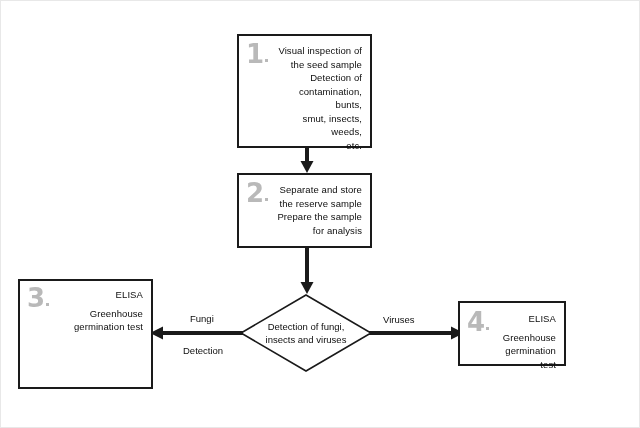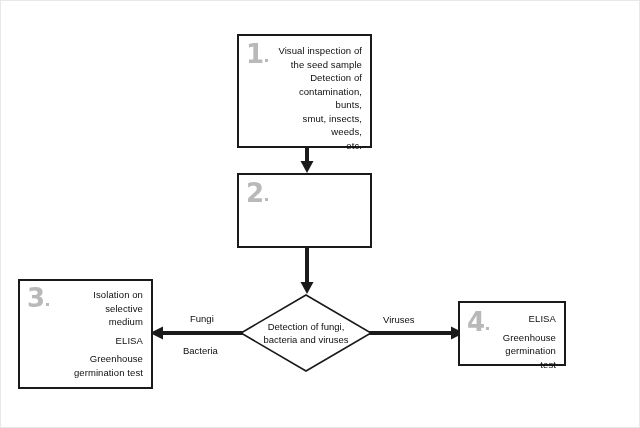--- a/index.html
+++ b/index.html
@@ -143,49 +143,53 @@
   </div>
 
   <div class="conn" style="left:368px; top:325px;">
     <svg width="96" height="14" viewBox="0 0 96 14">
       <line x1="0" y1="7" x2="82" y2="7" stroke="#1a1a1a" stroke-width="4"></line>
       <polygon points="95,7 82,0.5 82,13.5" fill="#1a1a1a"></polygon>
     </svg>
   </div>
 
   <div class="edge-label" style="left:189px; top:312px;">Fungi</div>
-  <div class="edge-label" style="left:182px; top:344px;">Bacteria</div>
+  <div class="edge-label" style="left:182px; top:344px;">Detection</div>
   <div class="edge-label" style="left:382px; top:313px;">Viruses</div>
 
   <div class="node-box" style="left:236px; top:33px; width:135px; height:114px;">
     <div class="node-inner">
       <div class="node-num"><span>1</span><span class="dot"></span></div>
       <div class="node-lines">
         <p>Visual inspection of
 the seed sample</p>
         <p>Detection of
 contamination, bunts,
 smut, insects, weeds,
 etc.</p>
       </div>
     </div>
   </div>
 
   <div class="node-box" style="left:236px; top:172px; width:135px; height:75px;">
     <div class="node-inner">
       <div class="node-num"><span>2</span><span class="dot"></span></div>
+      <div class="node-lines">
+        <p>Separate and store
+the reserve sample</p>
+        <p>Prepare the sample
+for analysis</p>
+      </div>
     </div>
   </div>
 
   <div class="node-box" style="left:17px; top:278px; width:135px; height:110px;">
     <div class="node-inner" style="padding-top:6px;">
       <div class="node-num"><span>3</span><span class="dot"></span></div>
       <div class="node-lines">
-        <p class="tight">Isolation on selective
-medium</p>
         <p class="tight">ELISA</p>
         <p class="tight">Greenhouse
 germination test</p>
       </div>
     </div>
   </div>
 
   <div class="node-box" style="left:457px; top:300px; width:108px; height:65px;">
     <div class="node-inner" style="padding-top:8px;">
       <div class="node-num"><span>4</span><span class="dot"></span></div>
@@ -196,17 +200,17 @@
       </div>
     </div>
   </div>
 
   <div class="diamond-wrap" style="left:239px; top:293px; width:132px; height:78px;">
     <svg width="132" height="78" viewBox="0 0 132 78">
       <polygon points="66,1 131,39 66,77 1,39" fill="#ffffff" stroke="#1a1a1a" stroke-width="1.6"></polygon>
     </svg>
     <div class="diamond-label">
       <span>Detection of fungi,</span>
-      <span>bacteria and viruses</span>
+      <span>insects and viruses</span>
     </div>
   </div>
 
 </div>
 
 </body></html>

